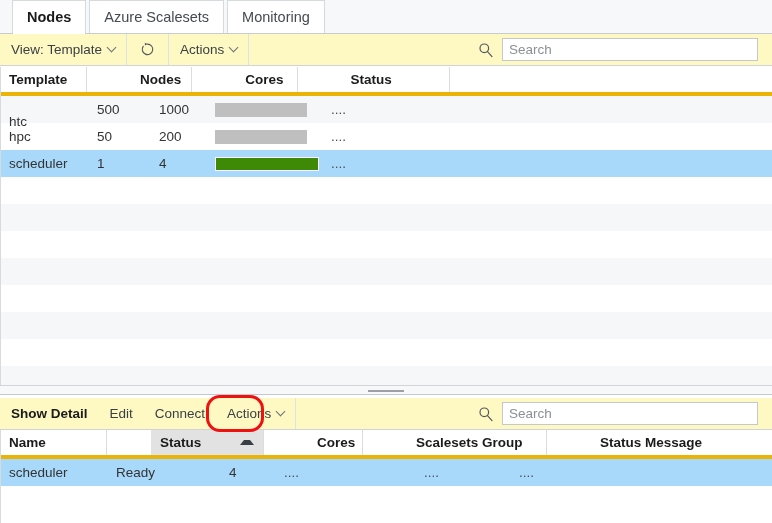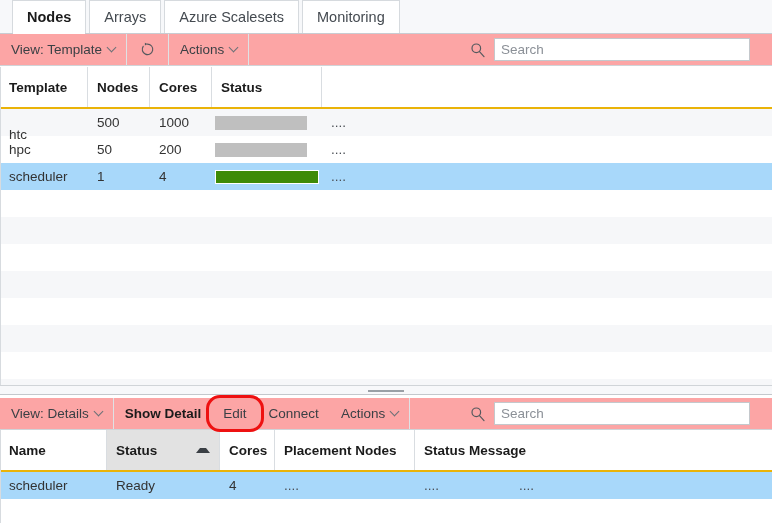--- a/index.html
+++ b/index.html
@@ -67,21 +67,21 @@
     height: 1px;
     background: #ffffff;
   }
 
   
   .toolbar {
     position: absolute;
     left: 0;
     width: 772px;
     height: 32px;
-    background: #fca5a5;
+    background: #fef9c3;
     border-bottom: 1px solid #d0d4d8;
     box-sizing: border-box;
     display: flex;
     align-items: stretch;
   }
   .tb-item {
     display: flex;
     align-items: center;
     padding: 0 11px;
     border-right: 1px solid #dfe2e5;
@@ -118,21 +118,21 @@
     width: 15px; height: 15px;
     display: block;
   }
   .tb-refresh { padding: 0 13px; }
 
   
   .tb-search {
     display: flex;
     align-items: center;
     border-right: none;
-    padding-right: 22px;
+    padding-right: 14px;
   }
   .search-icon {
     width: 16px; height: 16px;
     margin-right: 8px;
     margin-left: 2px;
     flex: none;
   }
   .search-box {
     width: 256px;
     height: 23px;
@@ -151,24 +151,25 @@
   .grid {
     position: absolute;
     left: 0;
     width: 772px;
     box-sizing: border-box;
     overflow: hidden;
     background: #ffffff;
   }
   .grid-head {
     display: flex;
-    height: 42px;
-    box-sizing: border-box;
-    background: #ffffff;
-    border-bottom: 2px solid #eab308;
+    height: 29px;
+    box-sizing: border-box;
+    background: #ffffff;
+    border-bottom: 4px solid #eab308;
+    gap: 44px;
   }
   .gh {
     box-sizing: border-box;
     display: flex;
     align-items: center;
     padding: 0 9px;
     font-weight: bold;
     font-size: 13.5px;
     color: #1b1b1b;
     border-right: 1px solid #d9dde1;
@@ -272,23 +273,20 @@
   }
 </style>
 </head>
 <body>
 
 <div id="app">
 
   <div class="tabbar">
     <div class="tab active">
       <span>Nodes</span>
-    </div>
-    <div class="tab">
-      <span>Arrays</span>
     </div>
     <div class="tab">
       <span>Azure Scalesets</span>
     </div>
     <div class="tab">
       <span>Monitoring</span>
     </div>
   </div>
 
   <div class="toolbar" style="top:34px;">
@@ -375,24 +373,20 @@
         <div class="row alt"></div>
       </div>
     <div class="left-edge"></div>
   </div>
 
   <div class="splitter" style="top:385px;">
     <div class="splitter-grip"></div>
   </div>
 
   <div class="toolbar" style="top:398px;">
-    <div class="tb-item">
-      <span>View: Details</span>
-      <span class="caret"></span>
-    </div>
     <div class="tb-item bold nosep">
       <span>Show Detail</span>
     </div>
     <div class="tb-item nosep" id="edit-btn">
       <span>Edit</span>
     </div>
     <div class="tb-item nosep">
       <span>Connect</span>
     </div>
     <div class="tb-item">
@@ -417,21 +411,21 @@
           <span>Name</span>
         </div>
         <div class="gh sorted" style="width: 113px;">
           <span>Status</span>
           <span class="sort-asc"></span>
         </div>
         <div class="gh" style="width: 55px;">
           <span>Cores</span>
         </div>
         <div class="gh" style="width: 140px;">
-          <span>Placement Nodes</span>
+          <span>Scalesets Group</span>
         </div>
         <div class="gh last" style="width: 150px;">
           <span>Status Message</span>
         </div>
       </div>
     <div class="grid-body" id="bottom-grid-body">
         <div class="row sel">
           <div class="cell" style="width: 107px;">scheduler</div>
           <div class="cell" style="width: 113px;">Ready</div>
           <div class="cell" style="width: 55px;">4</div>

